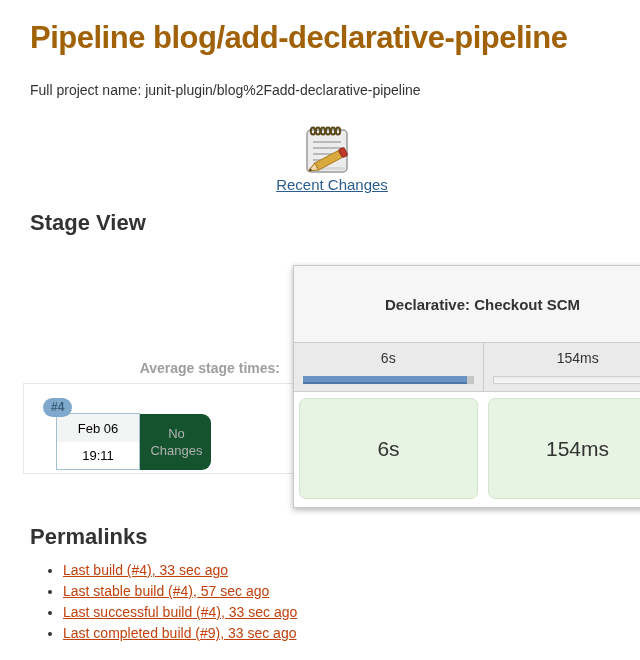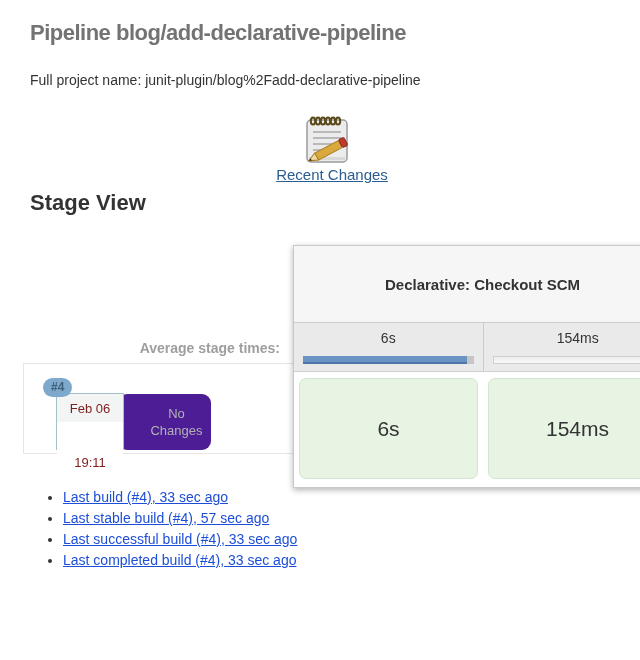--- a/index.html
+++ b/index.html
@@ -6,23 +6,23 @@
   html, body { width: 640px; height: 660px; overflow: hidden; }
   body {
     font-family: "Liberation Sans", sans-serif;
     background: #ffffff;
     color: #333;
   }
   .page { padding: 0 30px; position: relative; }
 
   h1.title {
     margin-top: 20px;
-    font-size: 22px;
-    font-weight: bold;
-    color: #737373;
+    font-size: 31px;
+    font-weight: bold;
+    color: #a16207;
     letter-spacing: -0.5px;
   }
   .full-name {
     margin-top: 26px;
     font-size: 14px;
     color: #333;
   }
 
   .recent-changes {
     margin-top: 26px;
@@ -38,21 +38,21 @@
     font-size: 15px;
     color: #2b5d91;
     text-decoration: underline;
   }
 
   h2.section {
     font-size: 22px;
     font-weight: bold;
     color: #333;
   }
-  h2.stage-view-h { margin-top: 24px; }
+  h2.stage-view-h { margin-top: 34px; }
 
   
   .widget {
     position: relative;
     margin-left: -7px;   
     margin-top: 17px;
     width: 586px;
     height: 244px;
   }
   .build-strip {
@@ -70,35 +70,35 @@
     background: #7ea9cd;
     color: #3d5f7a;
     font-size: 12px;
     font-weight: bold;
     padding: 2px 8px 3px 8px;
     border-radius: 10px;
   }
   .datebox {
     position: absolute;
     left: 32px; top: 29px;
-    width: 68px; height: 57px;
+    width: 84px; height: 57px;
     background: #fff;
     border: 1px solid #a3bfd0;
     z-index: 3;
     text-align: center;
     font-size: 13px;
-    color: #7f1d1d;
+    color: #000000;
   }
   .datebox .date { height: 28px; line-height: 30px; background: #f3f5f5; }
-  .datebox .time { height: 27px; line-height: 27px; background: #fff; margin-top: 27px; }
+  .datebox .time { height: 27px; line-height: 27px; background: #fff; }
   .nochanges {
     position: absolute;
     left: 94px; top: 30px;
     width: 93px; height: 56px;
-    background: #4c1d95;
+    background: #14532d;
     border-radius: 9px;
     z-index: 2;
     color: #b2b2b2;
     font-size: 13px;
     line-height: 17px;
     display: flex;
     align-items: center;
     justify-content: center;
     text-align: center;
     padding-left: 24px;
@@ -170,21 +170,21 @@
   }
 
   
   h2.permalinks-h { margin-top: 27px; }
   ul.permalinks {
     margin-top: 13px;
     margin-left: 33px;
     list-style: disc;
   }
   ul.permalinks li { margin-bottom: 7px; font-size: 14px; line-height: 14px; }
-  ul.permalinks a { color: #1d4ed8; text-decoration: underline; }
+  ul.permalinks a { color: #c2410c; text-decoration: underline; }
 </style>
 </head>
 <body>
 
 <div class="page">
 
   <h1 class="title">Pipeline blog/add-declarative-pipeline</h1>
 
   <div class="full-name">Full project name: junit-plugin/blog%2Fadd-declarative-pipeline</div>
 
@@ -255,29 +255,30 @@
         <div class="cellwrap">
           <div class="stage-cell">6s</div>
         </div>
         <div class="cellwrap">
           <div class="stage-cell">154ms</div>
         </div>
       </div>
     </div>
   </div>
 
+  <h2 class="section permalinks-h">Permalinks</h2>
 
   <ul class="permalinks">
     <li>
       <a href="#">Last build (#4), 33 sec ago</a>
     </li>
     <li>
       <a href="#">Last stable build (#4), 57 sec ago</a>
     </li>
     <li>
       <a href="#">Last successful build (#4), 33 sec ago</a>
     </li>
     <li>
-      <a href="#">Last completed build (#4), 33 sec ago</a>
+      <a href="#">Last completed build (#9), 33 sec ago</a>
     </li>
   </ul>
 
 </div>
 
 </body></html>

